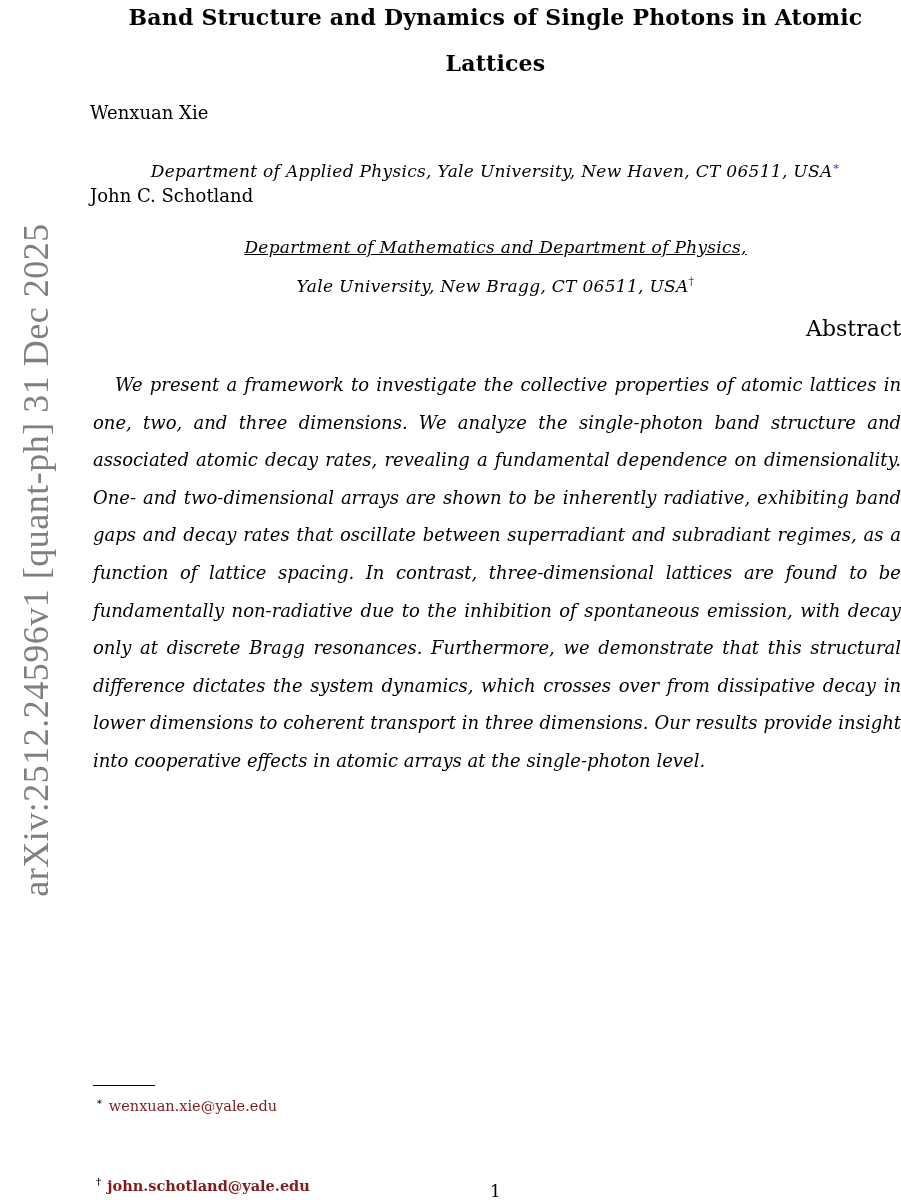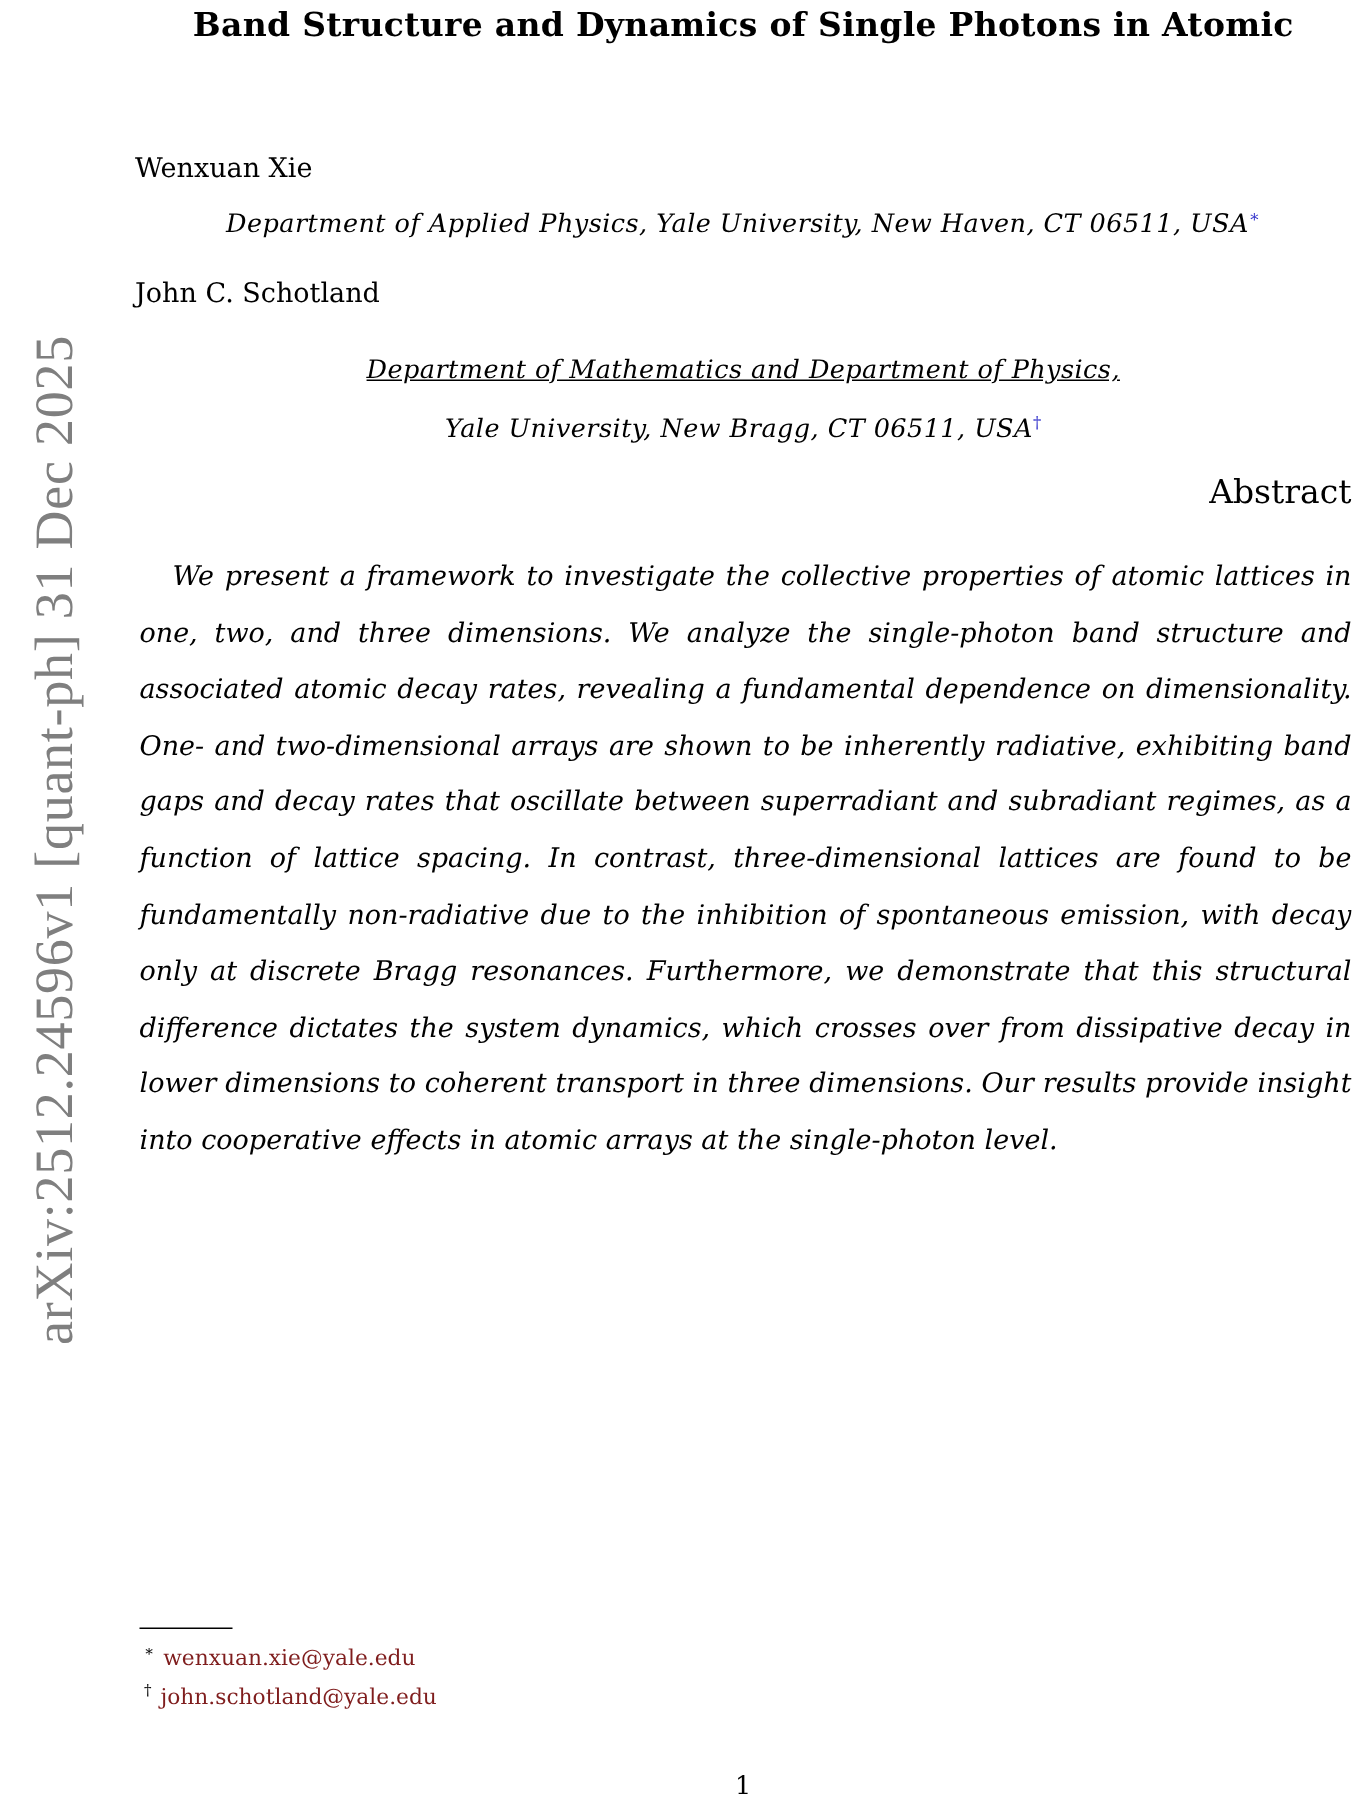--- a/index.html
+++ b/index.html
@@ -21,37 +21,38 @@
   .footnote a { color: #7f1d1d; text-decoration: none; }
   .page-num { position: absolute; left: 90px; width: 811px; top: 1181px; text-align: center; font-size: 17px; }
 </style>
 </head>
 <body>
 
 <div class="arxiv-stamp">arXiv:2512.24596v1  [quant-ph]  31 Dec 2025</div>
 
 <div class="title">
   <div>Band Structure and Dynamics of Single Photons in Atomic</div>
+  <div>Lattices</div>
 </div>
 
 <div class="author" style="top:102px;">Wenxuan  Xie</div>
-<div class="affil" style="top:138px;">
+<div class="affil" style="top:160px;">
   <span>Department  of  Applied  Physics,  Yale  University,  New  Haven,  CT  06511,  USA</span><span class="sup">∗</span>
 </div>
 
 <div class="author" style="top:185px;">John  C.  Schotland</div>
 <div class="affil" style="top:237px;text-decoration:underline;">Department  of  Mathematics  and  Department  of  Physics,</div>
 <div class="affil" style="top:275px;">
   <span>Yale  University,  New  Bragg,  CT  06511,  USA</span><span class="sup">†</span>
 </div>
 
 <div class="abs-head">Abstract</div>
 <div class="abstract">We present a framework to investigate the collective properties of atomic lattices in one, two, and three dimensions. We analyze the single-photon band structure and associated atomic decay rates, revealing a fundamental dependence on dimensionality. One- and two-dimensional arrays are shown to be inherently radiative, exhibiting band gaps and decay rates that oscillate between superradiant and subradiant regimes, as a function of lattice spacing. In contrast, three-dimensional lattices are found to be fundamentally non-radiative due to the inhibition of spontaneous emission, with decay only at discrete Bragg resonances. Furthermore, we demonstrate that this structural difference dictates the system dynamics, which crosses over from dissipative decay in lower dimensions to coherent transport in three dimensions. Our results provide insight into cooperative effects in atomic arrays at the single-photon level.</div>
 
 <div class="fn-rule"></div>
 <div class="footnote" style="top:1096px;">
   <span class="mark">∗</span><a>wenxuan.xie@yale.edu</a>
 </div>
-<div class="footnote" style="top:1122px;">
+<div class="footnote" style="top:1176px;font-weight:bold;">
   <span class="mark">†</span><a>john.schotland@yale.edu</a>
 </div>
 
 <div class="page-num">1</div>
 
 </body></html>

